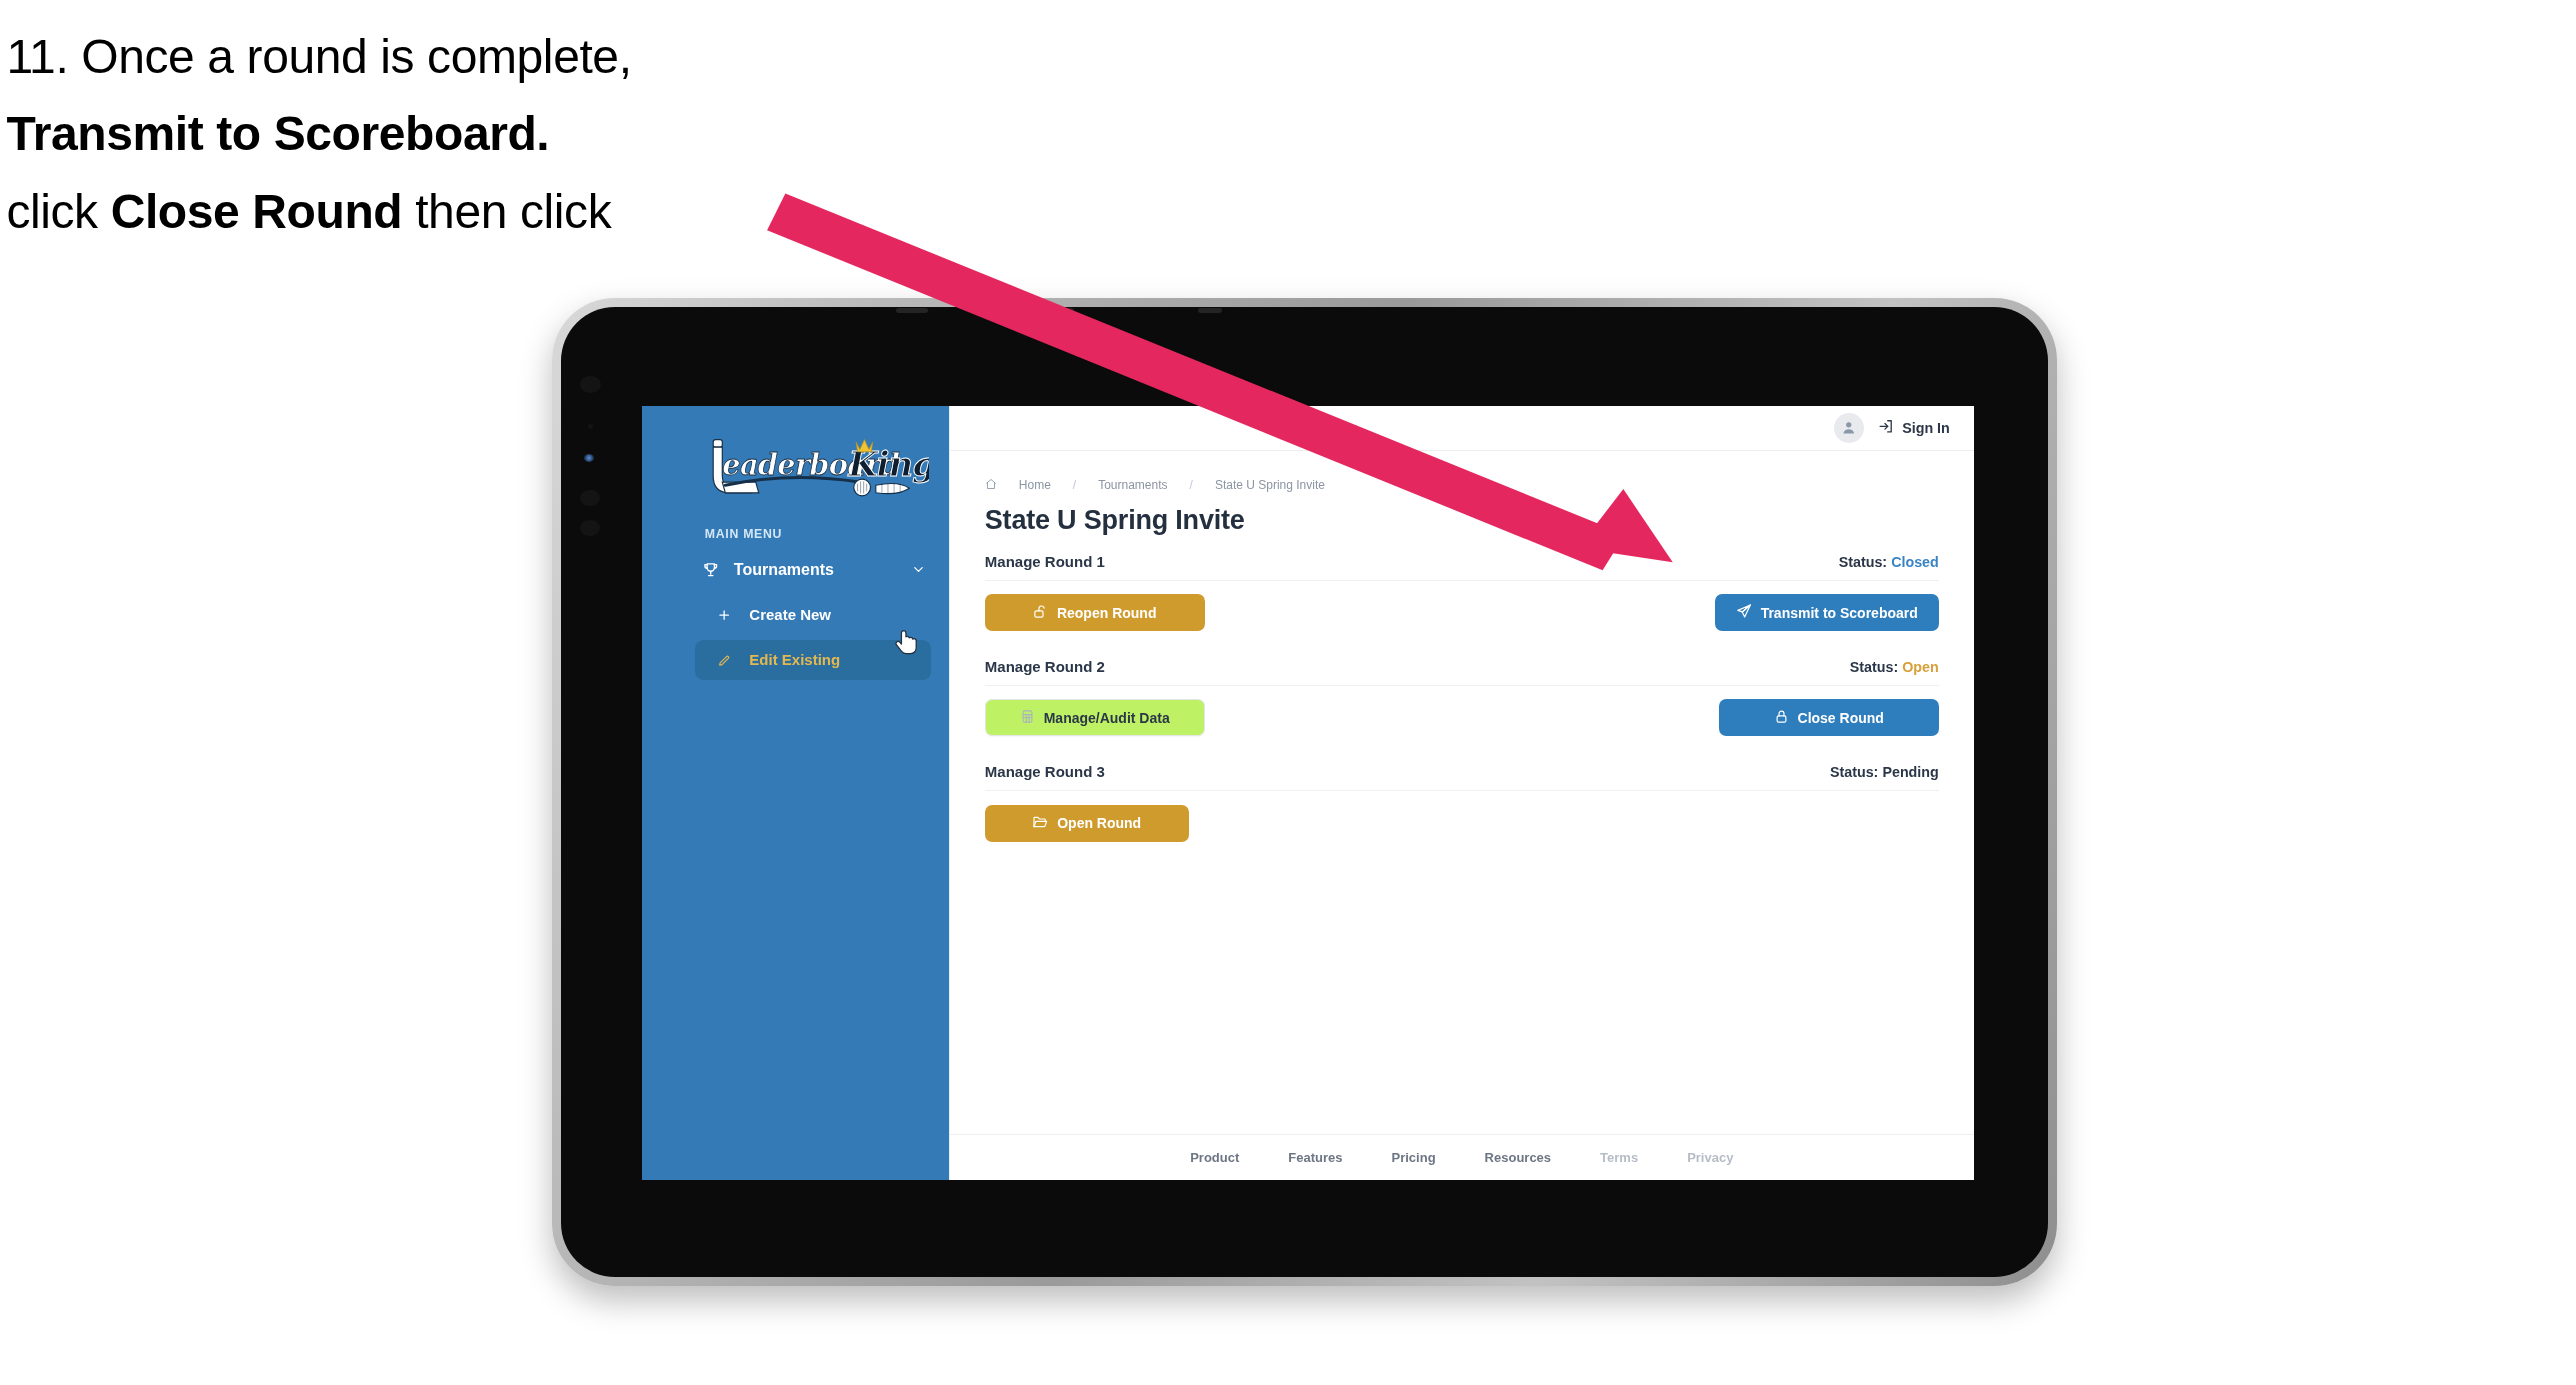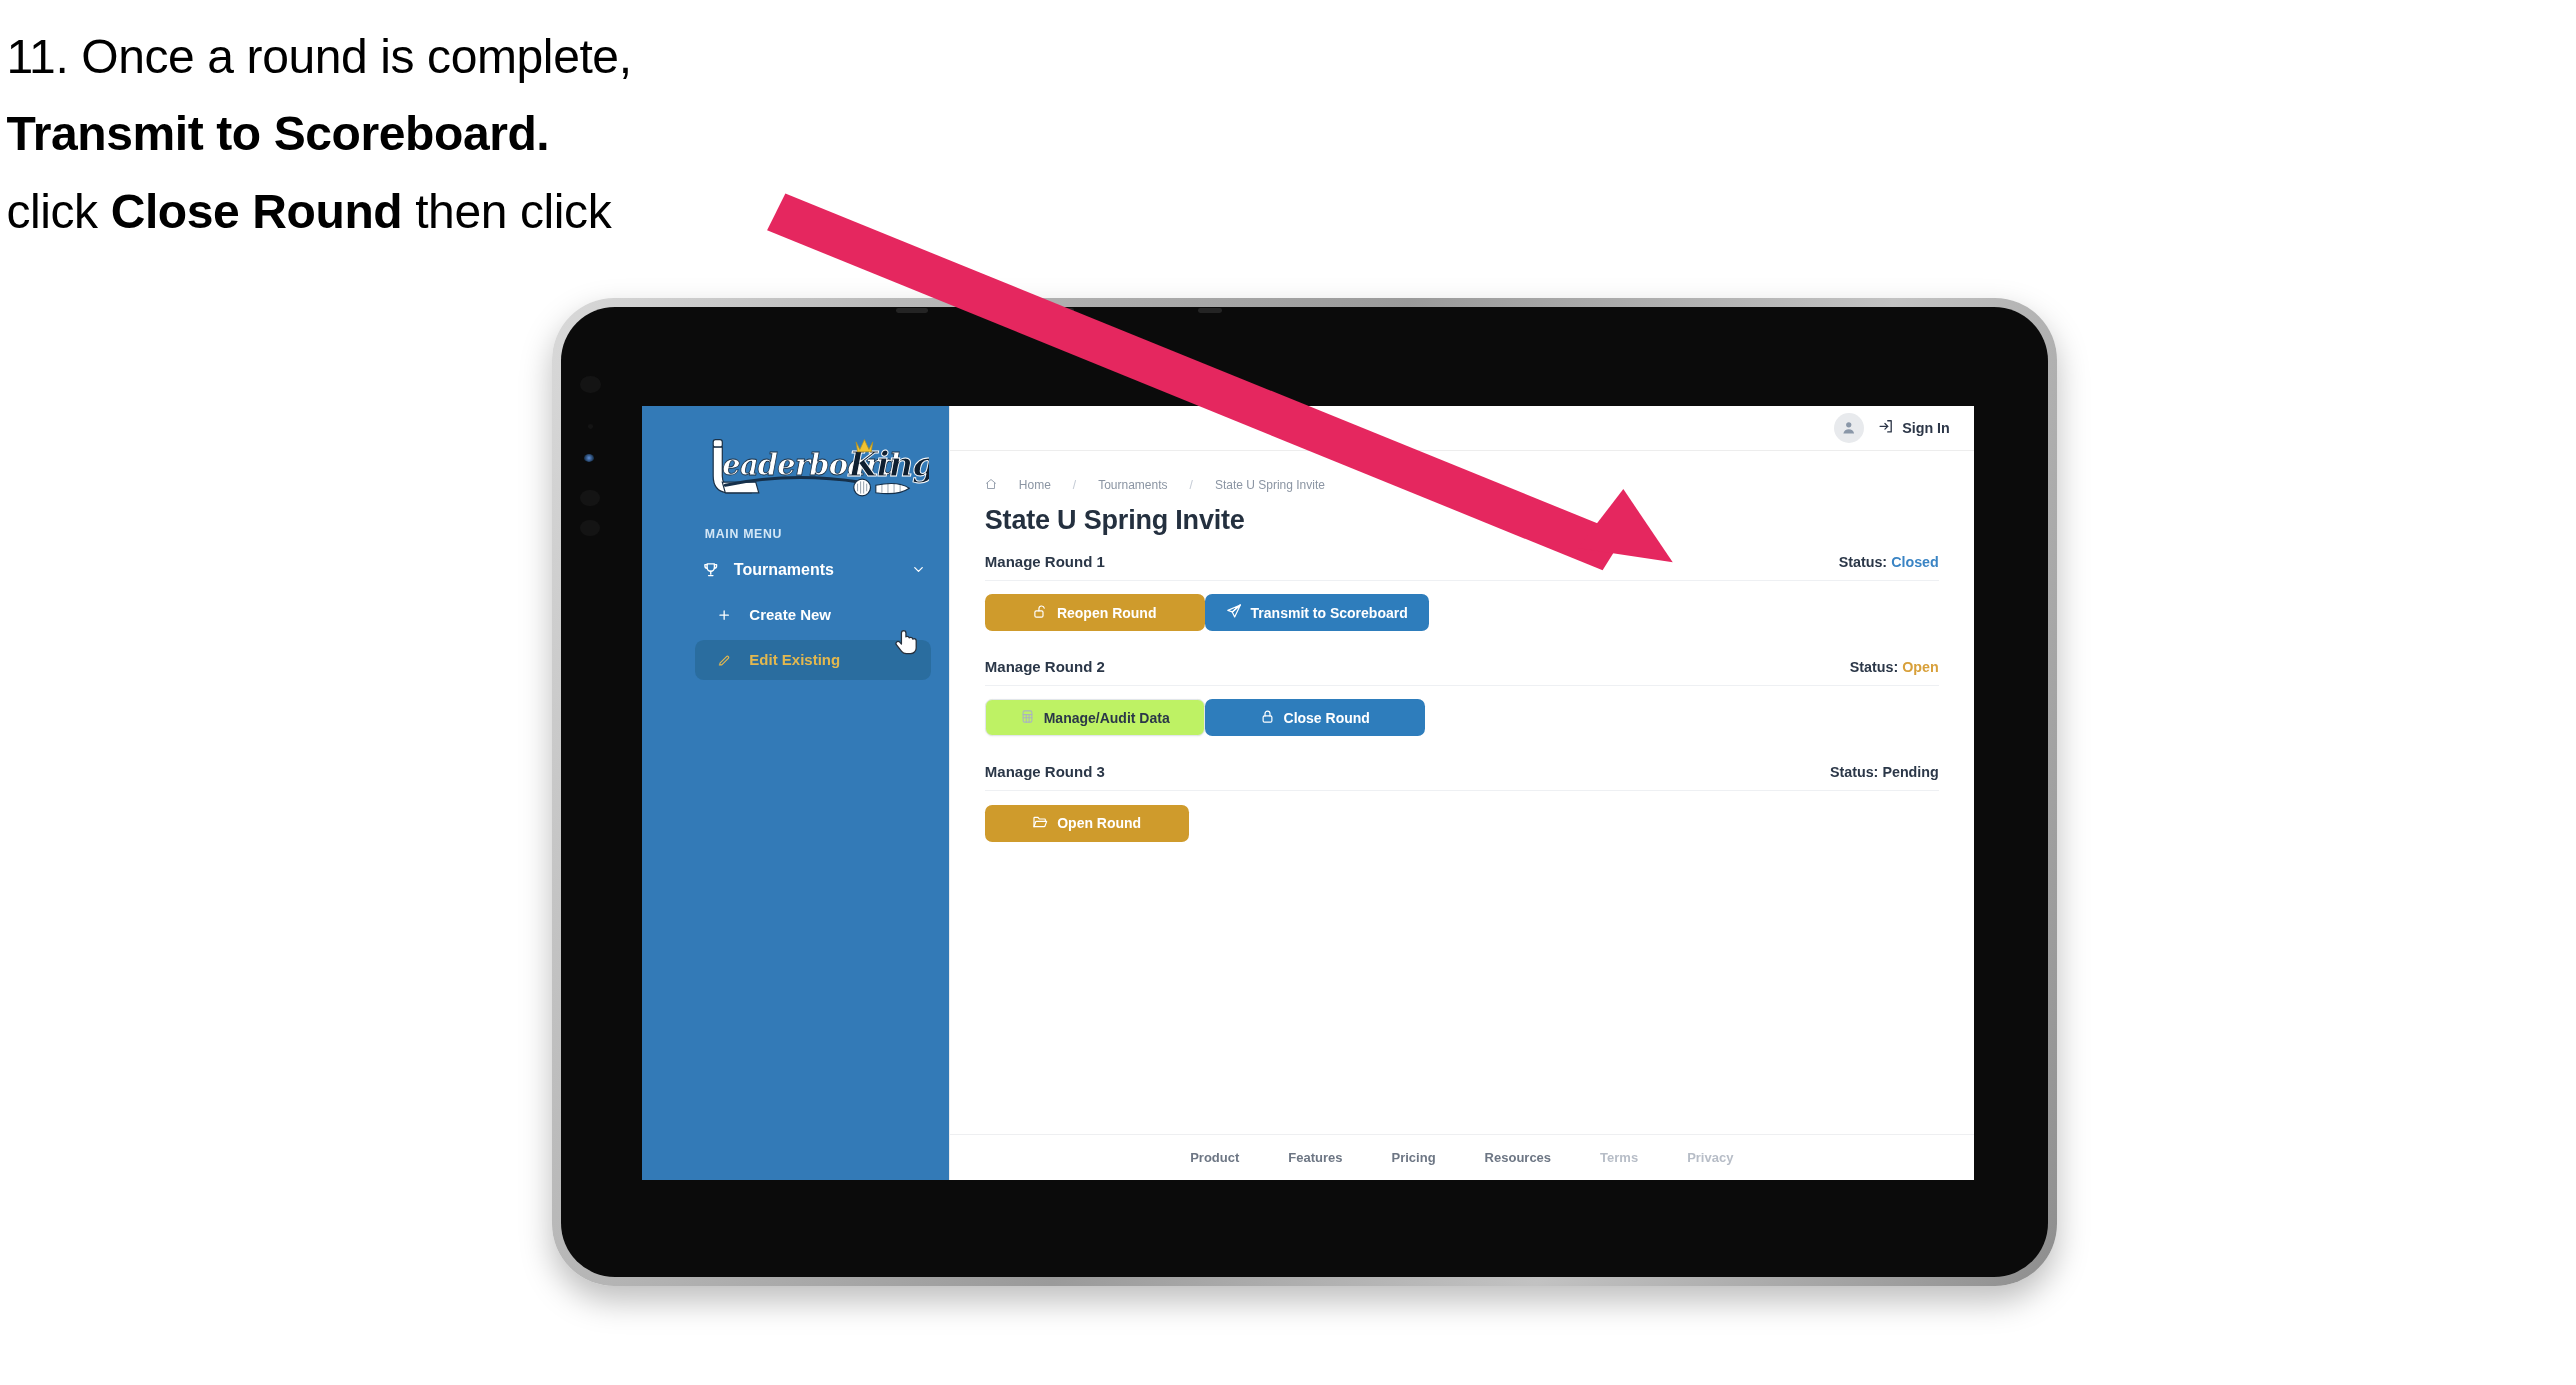--- a/index.html
+++ b/index.html
@@ -200,21 +200,21 @@
   .round-block { margin-bottom: 27px; }
   .round-head {
     display: flex; align-items: baseline; justify-content: space-between;
     padding-bottom: 9.6px;
     border-bottom: 0.8px solid #eef0f3;
   }
   .round-title { font-size: 15px; font-weight: 700; color: #2b3748; }
   .round-status { font-size: 14.3px; font-weight: 700; color: #2b3748; }
   .round-status .val { margin-left: 4px; }
   .round-actions {
-    display: flex; align-items: center; justify-content: flex-start;
+    display: flex; align-items: center; justify-content: space-between;
     padding-top: 13.5px;
   }
 
   .btn {
     display: inline-flex; align-items: center; justify-content: center;
     gap: 8.8px;
     height: 37px;
     padding: 0 21px;
     border-radius: 7.2px;
     font-size: 14px;

